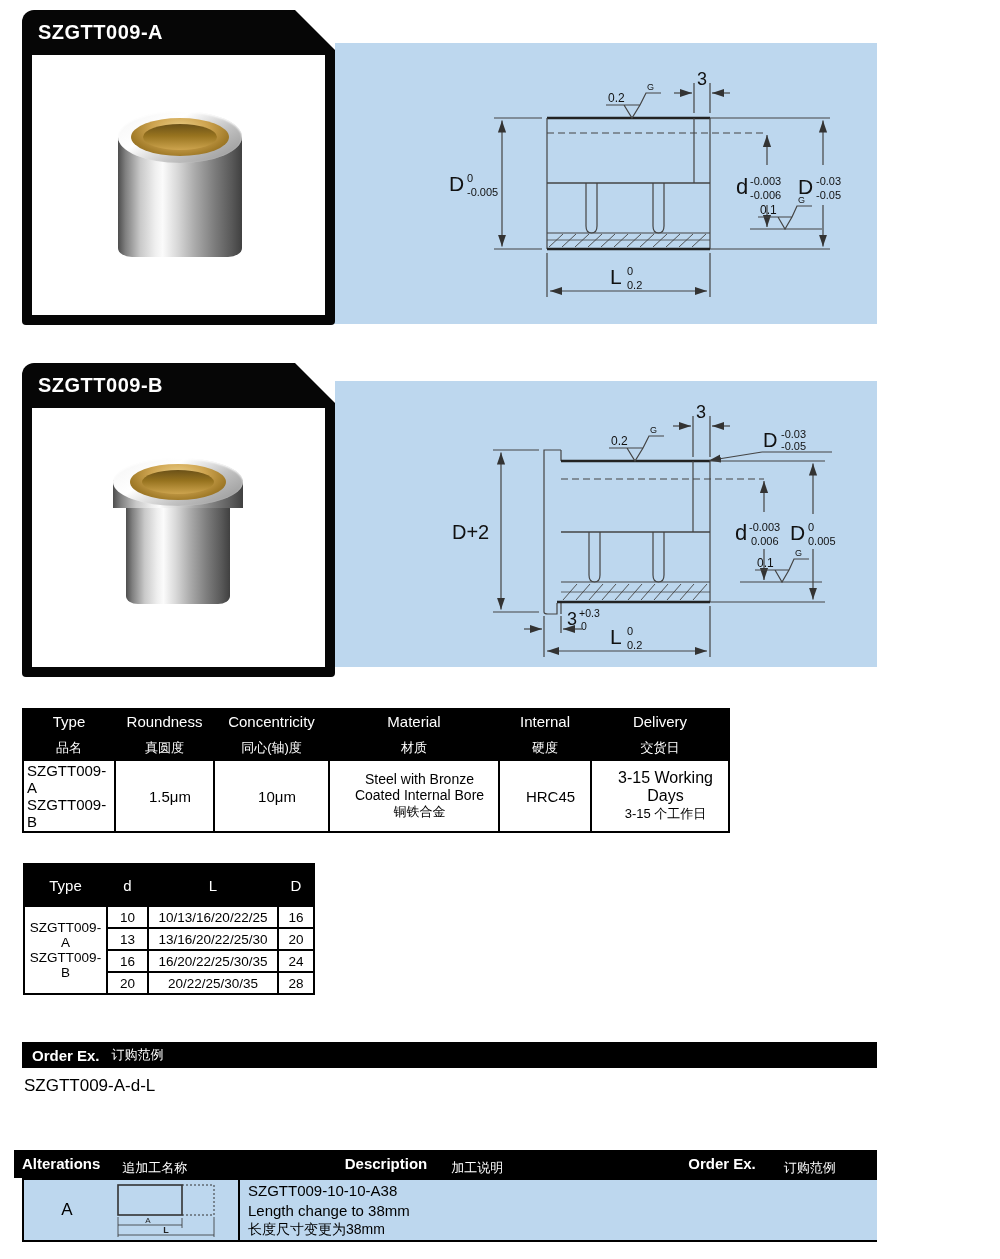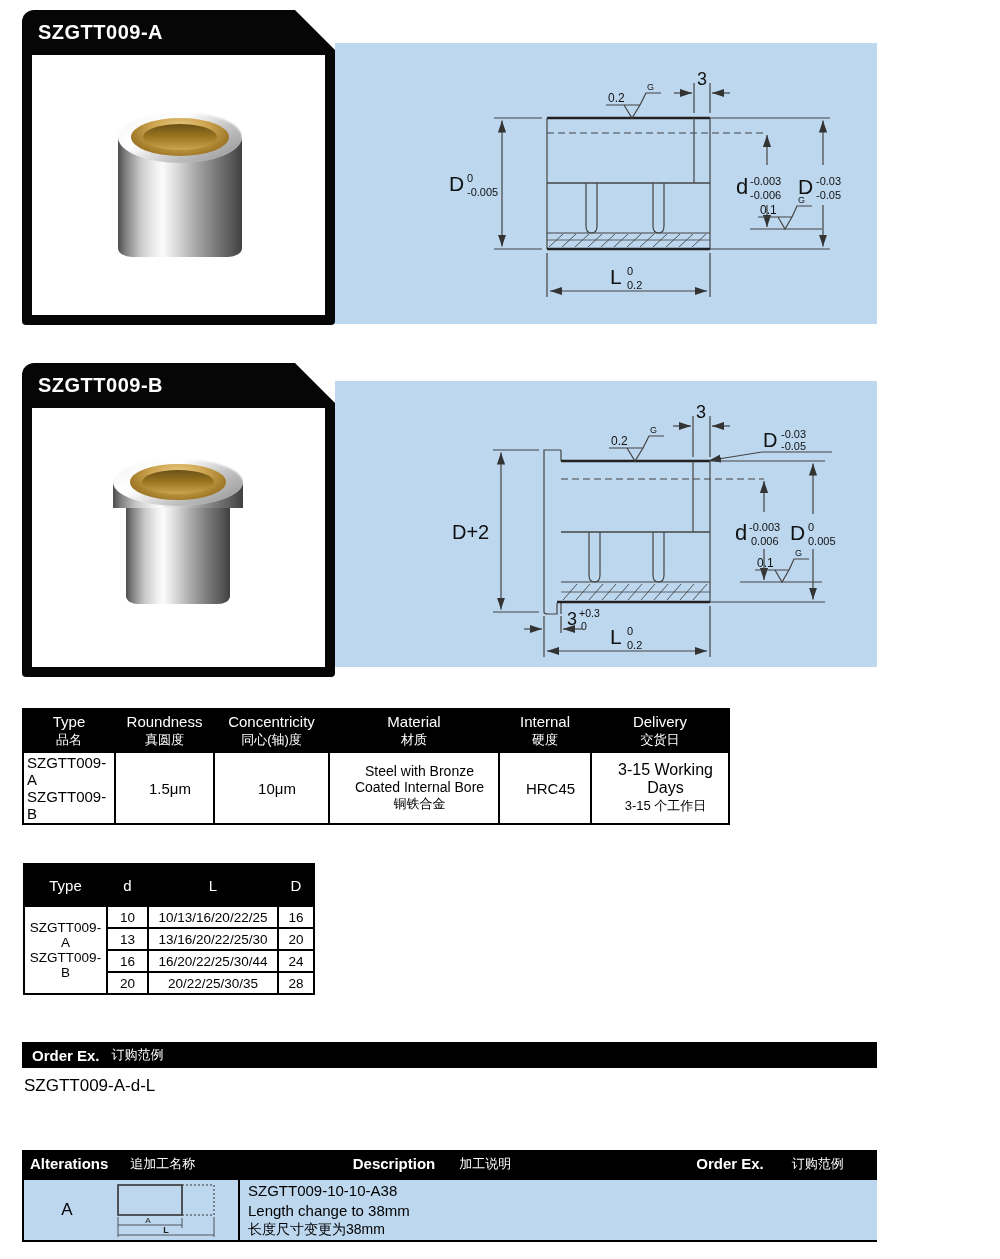--- a/index.html
+++ b/index.html
@@ -21,21 +21,21 @@
   .bush{position:absolute;}
   .metal-body{background:linear-gradient(90deg,#4d4d4d 0%,#7f7f7f 6%,#c9c9c9 18%,#efefef 30%,#fbfbfb 36%,#d8d8d8 48%,#aaaaaa 62%,#7c7c7c 78%,#585858 92%,#404040 100%);}
   .rim{border-radius:50%;background:linear-gradient(150deg,#f4f4f4 0%,#ffffff 35%,#c2c2c2 65%,#8f8f8f 100%);box-shadow:inset 0 1px 2px #ffffff;}
   .gold{border-radius:50%;background:radial-gradient(ellipse at 50% 30%,#ecd08a 0%,#cfa551 40%,#a07a28 72%,#7c5c1c 100%);}
   .hole{border-radius:50%;background:linear-gradient(180deg,#6b5118 0%,#97731f 45%,#cda44e 100%);}
   
   table{border-collapse:collapse;table-layout:fixed;}
   .spec-table th,.spec-table td,.dim-table th,.dim-table td{border:2px solid #000;}
   .spec-table th,.dim-table th{background:#000;color:#fff;font-weight:normal;padding:3px 0;}
   .h-en{font-size:15px;line-height:1.25;}
-  .h-cn{font-size:13px;line-height:1.25;}
+  .h-cn{font-size:13px;line-height:1.25;margin-top:8px;}
   .spec-table td{font-size:15px;text-align:center;background:#fff;padding-left:12px;}
   .cell-sm{font-size:13px;}
   .dim-table td{font-size:13.5px;text-align:center;height:18px;background:#fff;}
   .dim-table th{font-size:15px;}
   
   .order-bar{position:absolute;background:#000;color:#fff;display:flex;align-items:center;z-index:2;}
   .order-bar .en{font-size:15px;font-weight:bold;margin-left:10px;}
   .order-bar .cn{font-size:13px;margin-left:12px;}
   
   .alt-head{position:absolute;background:#000;color:#fff;display:flex;align-items:center;z-index:2;}
@@ -368,38 +368,38 @@
         <td>10/13/16/20/22/25</td>
         <td>16</td>
       </tr>
       <tr>
         <td>13</td>
         <td>13/16/20/22/25/30</td>
         <td>20</td>
       </tr>
       <tr>
         <td>16</td>
-        <td>16/20/22/25/30/44</td>
+        <td>16/20/22/25/30/35</td>
         <td>24</td>
       </tr>
       <tr>
         <td>20</td>
         <td>20/22/25/30/35</td>
         <td>28</td>
       </tr>
     </tbody>
   </table>
 
   <div class="order-bar" style="left:22px;top:1042px;width:925px;height:26px;">
     <span class="en">Order Ex.</span>
     <span class="cn">订购范例</span>
   </div>
   <div class="abs" style="left:24px;top:1076px;font-size:17px;">SZGTT009-A-d-L</div>
 
-  <div class="alt-head" style="left:22px;top:1150px;width:936px;height:28px;">
+  <div class="alt-head" style="left:14px;top:1150px;width:936px;height:28px;">
     <div class="seg" style="width:260px;">
       <span class="h-en" style="font-weight:bold;margin-left:8px;">Alterations</span>
       <span class="h-cn" style="margin-left:22px;">追加工名称</span>
     </div>
     <div class="seg" style="width:300px;justify-content:center;">
       <span class="h-en" style="font-weight:bold;">Description</span>
       <span class="h-cn" style="margin-left:24px;">加工说明</span>
     </div>
     <div class="seg" style="flex:1;justify-content:center;">
       <span class="h-en" style="font-weight:bold;">Order Ex.</span>

